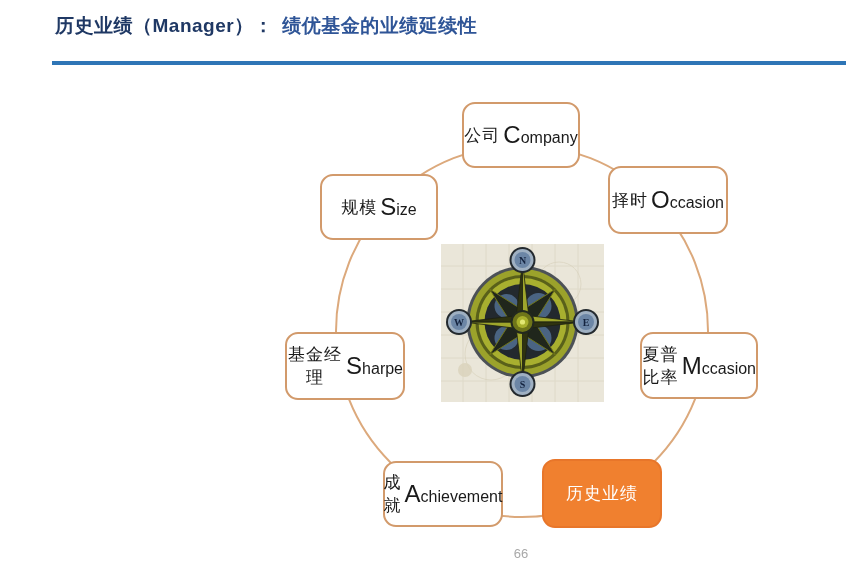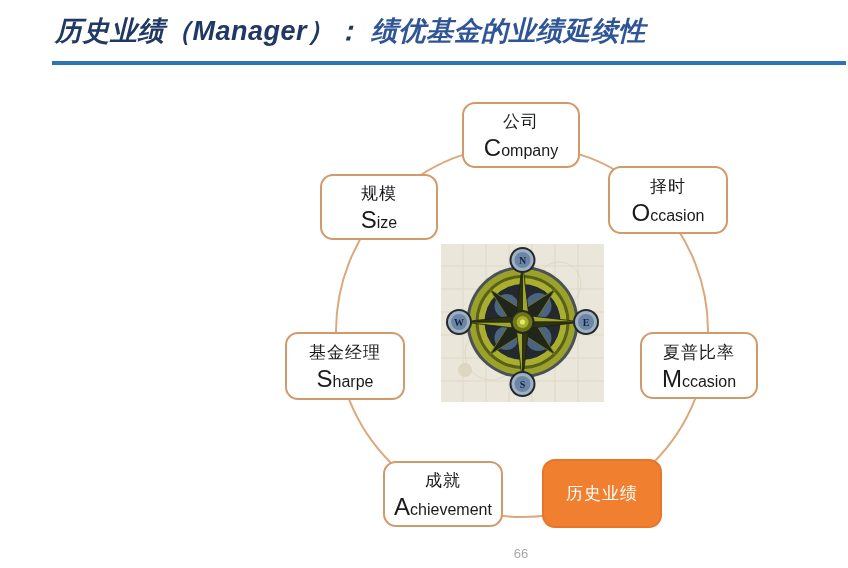--- a/index.html
+++ b/index.html
@@ -12,25 +12,24 @@
     height: 568px;
     background: #ffffff;
     overflow: hidden;
   }
 
   
   .title {
     position: absolute;
     left: 55px;
     top: 13px;
-    font-size: 27px;
+    font-size: 19px;
     font-weight: bold;
     letter-spacing: 0.5px;
     white-space: nowrap;
-    font-style: italic;
   }
   .title .part1 { color: #1F3864; }
   .title .part2 { color: #2F5597; margin-left: 9px; }
 
   .title-rule {
     position: absolute;
     left: 52px;
     right: 2px;
     top: 61px;
     height: 4px;
@@ -49,21 +48,21 @@
     width: 163px;
     height: 158px;
   }
 
   .node {
     position: absolute;
     background: #ffffff;
     border: 2px solid #D29A6B;
     border-radius: 13px;
     display: flex;
-    flex-direction: column;
+    flex-direction: row;
     align-items: center;
     justify-content: center;
     gap: 3px;
     color: #1a1a1a;
     text-align: center;
   }
   .node .cn { font-size: 17px; letter-spacing: 1px; }
   .node .en { font-size: 16px; line-height: 1; }
   .node .en .initial { font-size: 24px; }
 

